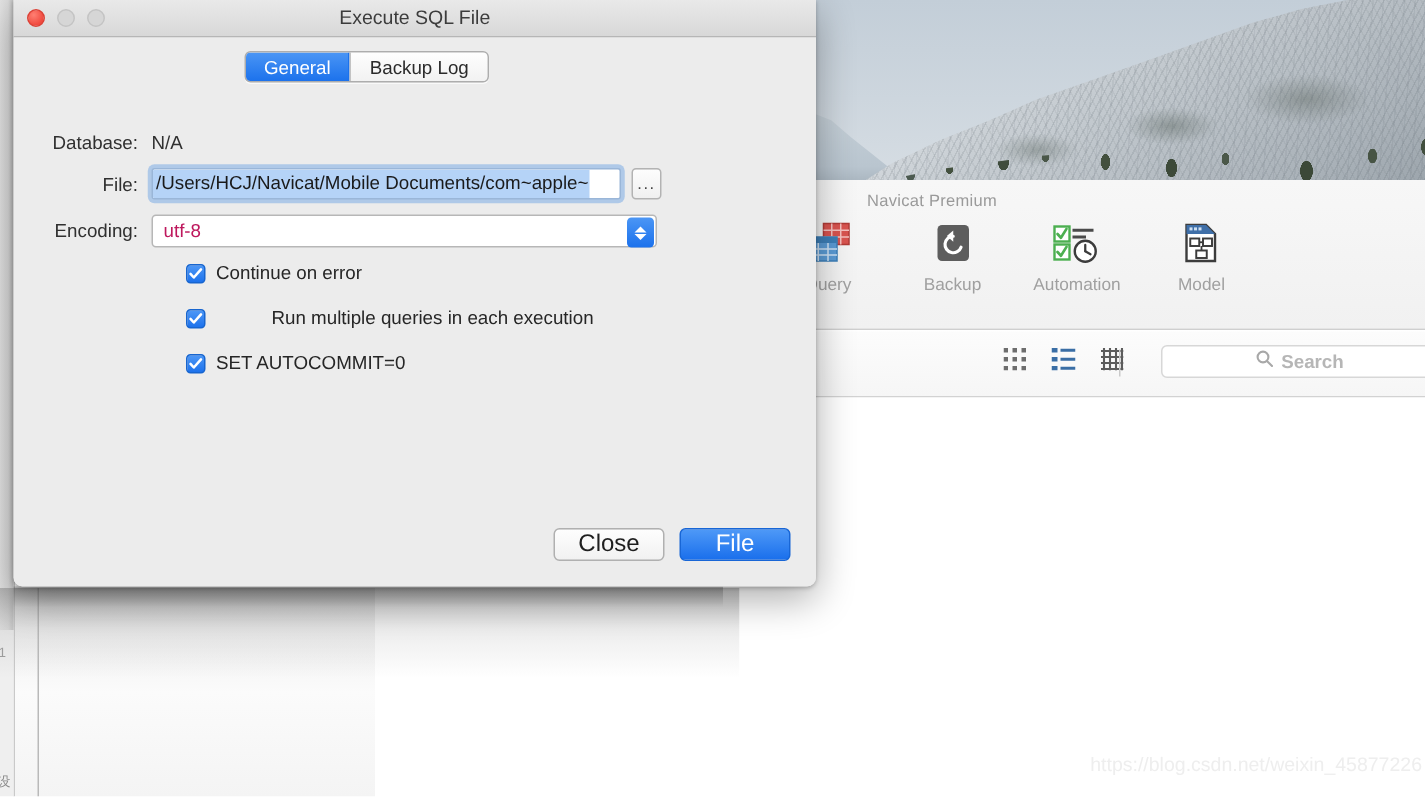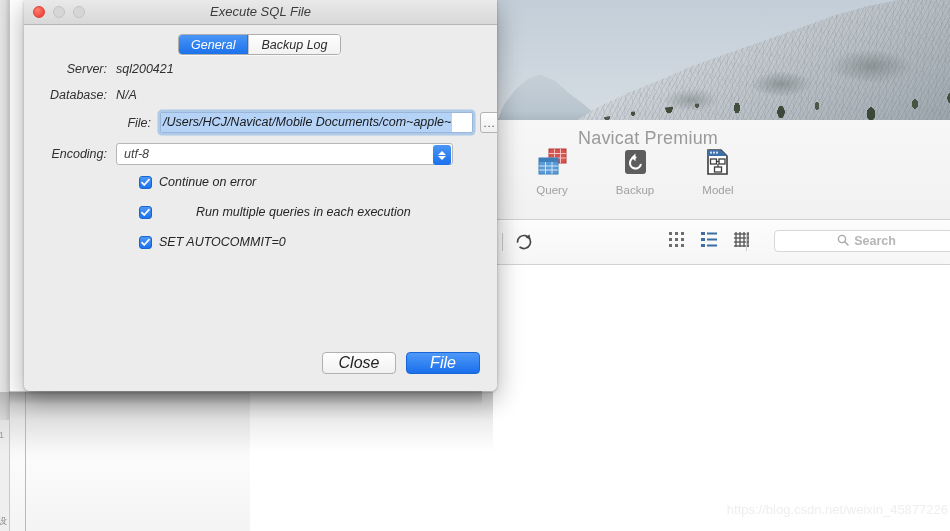--- a/index.html
+++ b/index.html
@@ -62,21 +62,21 @@
   }
 
   
   .bg-toolbar {
     position: absolute; left: 493px; top: 120px; width: 457px; height: 100px;
     background: linear-gradient(to bottom, #f7f7f7 0%, #f1f1f1 100%);
     border-bottom: 1px solid #cfcfcf;
   }
   .nav-title {
     position: absolute; left: 85px; top: 8px;
-    font-size: 18px; color: #9a9a9a; letter-spacing: .2px;
+    font-size: 11px; color: #9a9a9a; letter-spacing: .2px;
   }
   .tool-items {
     position: absolute; left: 28px; top: 26px;
     display: flex; gap: 21px; align-items: flex-start;
   }
   .tool-item { width: 62px; text-align: center; cursor: default; }
   .tool-icon { height: 34px; display: flex; align-items: center; justify-content: center; }
   .tool-label { font-size: 11.5px; color: #a0a0a0; margin-top: 4px; }
 
   
@@ -125,26 +125,25 @@
   .edge-txt1 { position: absolute; left: -1px; top: 430px; font-size: 9px; color: #9a9a9a; }
   .edge-txt2 { position: absolute; left: -2px; top: 515px; font-size: 9px; color: #8a8a8a; }
   .bg-area-white { position: absolute; left: 10px; top: 392px; width: 240px; height: 139px; background: linear-gradient(to bottom,#e9e9e9,#fbfbfb 50%, #f4f4f4); }
   .bg-right-of-dialog {
     position: absolute; left: 251px; top: 392px; width: 242px; height: 139px;
     background: #ffffff;
   }
 
   
   .dialog {
-    position: absolute; left: 24px; top: 0px; width: 473px; height: 391px;
+    position: absolute; left: 9px; top: 0px; width: 535px; height: 391px;
     background: #ececec;
     border-radius: 0 0 6px 6px;
     box-shadow: 0 8px 26px rgba(0,0,0,.33), 0 1px 3px rgba(0,0,0,.25);
     overflow: hidden;
-    font-style: italic;
   }
   .titlebar {
     position: relative; height: 25px;
     background: linear-gradient(to bottom, #e9e9e9 0%, #d8d8d8 100%);
     border-bottom: 1px solid #b6b6b6;
   }
   .traffic { position: absolute; left: 9px; top: 6px; display: flex; gap: 8px; }
   .light { width: 12px; height: 12px; border-radius: 50%; }
   .light.close { background: radial-gradient(circle at 35% 30%, #ff7f72, #f04a3f 70%); border: 1px solid #dc4237; }
   .light.min { background: #d6d6d6; border: 1px solid #c4c4c4; }
@@ -196,21 +195,21 @@
     border: 1px solid #b3b3b3; border-radius: 3px;
     display: flex; align-items: center; justify-content: center;
     font-size: 11px; color: #444; cursor: default; letter-spacing: 1px;
   }
 
   .select {
     position: relative; width: 337px; height: 22px;
     background: #fff; border: 1px solid #b7b7b7; border-radius: 3px;
     display: flex; align-items: center; cursor: default;
   }
-  .select .sel-text { font-size: 12.5px; color: #404040; padding-left: 7px; }
+  .select .sel-text { font-size: 12.5px; color: #be185d; padding-left: 7px; }
   .stepper {
     position: absolute; right: 1px; top: 1px; width: 18px; height: 20px;
     background: linear-gradient(to bottom, #4b96f5, #1b71ec);
     border-radius: 3px; display: flex; flex-direction: column;
     align-items: center; justify-content: center; gap: 1px;
   }
   .caret { width: 0; height: 0; border-left: 4px solid transparent; border-right: 4px solid transparent; }
   .caret.up { border-bottom: 4px solid #fff; }
   .caret.dn { border-top: 4px solid #fff; }
 
@@ -301,20 +300,36 @@
           <div class="tool-icon">
             <svg width="28" height="30" viewBox="0 0 28 30">
               <rect x="4" y="2" width="21" height="24" rx="3" fill="#5d5d5d"></rect>
               <path d="M14.5 9.5a5.5 5.5 0 1 0 5.2 7.3" fill="none" stroke="#fff" stroke-width="2.1" stroke-linecap="round"></path>
               <path d="M14.5 5.6 L14.5 13.2 L10.2 9.4 Z" fill="#fff"></path>
             </svg>
           </div>
           <div class="tool-label">Backup</div>
         </div>
 
+        <div class="tool-item">
+          <div class="tool-icon">
+            <svg width="34" height="30" viewBox="0 0 34 30">
+              <rect x="2" y="3" width="10" height="10" fill="#fff" stroke="#4caf50" stroke-width="1.6"></rect>
+              <path d="M4 8 L6.3 10.5 L10 4.6" fill="none" stroke="#4caf50" stroke-width="1.8" stroke-linecap="round" stroke-linejoin="round"></path>
+              <rect x="2" y="15" width="10" height="10" fill="#fff" stroke="#4caf50" stroke-width="1.6"></rect>
+              <path d="M4 20 L6.3 22.5 L10 16.6" fill="none" stroke="#4caf50" stroke-width="1.8" stroke-linecap="round" stroke-linejoin="round"></path>
+              <line x1="14" y1="5.5" x2="28" y2="5.5" stroke="#4a4a4a" stroke-width="2"></line>
+              <line x1="14" y1="10" x2="23" y2="10" stroke="#4a4a4a" stroke-width="2"></line>
+              <circle cx="22.5" cy="19.5" r="7" fill="#fff" stroke="#3c3c3c" stroke-width="1.6"></circle>
+              <line x1="22.5" y1="19.5" x2="22.5" y2="15.3" stroke="#3c3c3c" stroke-width="1.5" stroke-linecap="round"></line>
+              <line x1="22.5" y1="19.5" x2="26" y2="21.5" stroke="#3c3c3c" stroke-width="1.5" stroke-linecap="round"></line>
+            </svg>
+          </div>
+          <div class="tool-label">Automation</div>
+        </div>
 
         <div class="tool-item">
           <div class="tool-icon">
             <svg width="26" height="30" viewBox="0 0 26 30">
               <path d="M3 2 h13 l6 6 v18 H3 Z" fill="#fff" stroke="#3c3c3c" stroke-width="1.6"></path>
               <path d="M3 2 h13 l6 6 H3 Z" fill="#3f6fa8"></path>
               <g fill="#cfe0f2">
                   <rect x="5" y="3.6" width="2" height="2"></rect>
                   <rect x="8" y="3.6" width="2" height="2"></rect>
                   <rect x="11" y="3.6" width="2" height="2"></rect>
@@ -415,31 +430,27 @@
       <div class="dlg-title">Execute SQL File</div>
     </div>
 
     <div class="dlg-body">
 
       <div class="segmented">
         <div class="seg active">General</div>
         <div class="seg inactive">Backup Log</div>
       </div>
 
-      <div class="row" style="left:0; top:37px;">
-        <div class="lbl">Server:</div>
-        <div class="val">sql200421</div>
-      </div>
 
       <div class="row" style="left:0; top:63px;">
         <div class="lbl">Database:</div>
         <div class="val">N/A</div>
       </div>
 
-      <div class="row" style="left:0; top:87px;margin-left:44px;">
+      <div class="row" style="left:0; top:87px;">
         <div class="lbl">File:</div>
         <div class="file-input">
           <span class="file-text">/Users/HCJ/Navicat/Mobile Documents/com~apple~</span>
         </div>
         <div class="ellipsis-btn">...</div>
       </div>
 
       <div class="row" style="left:0; top:118px;">
         <div class="lbl">Encoding:</div>
         <div class="select">

